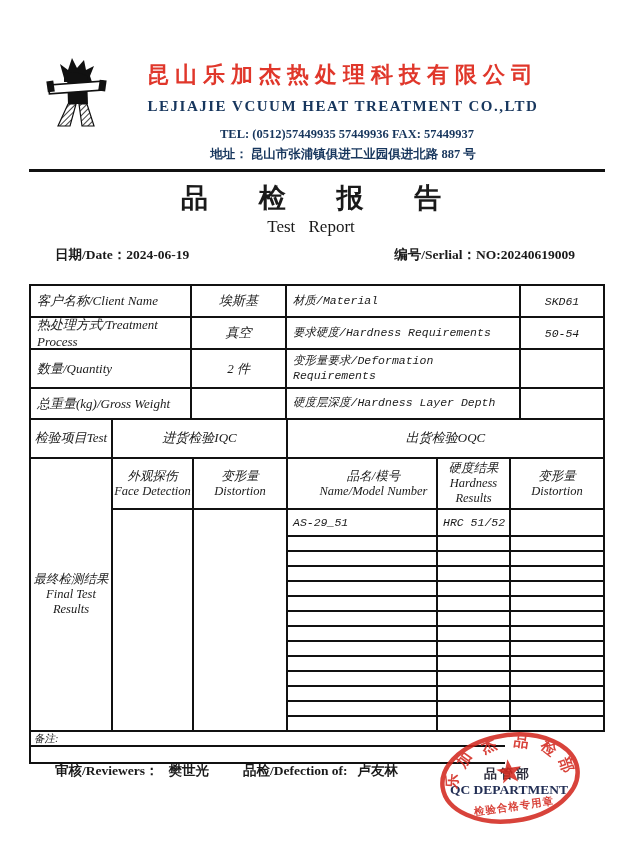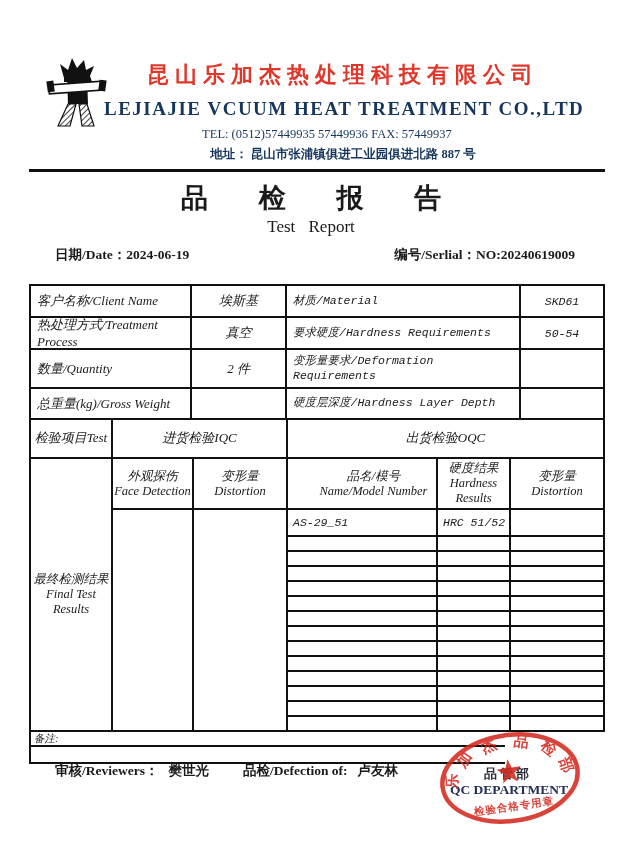--- a/index.html
+++ b/index.html
@@ -10,26 +10,26 @@
   }
   
   .logo { position:absolute; left:44px; top:56px; width:64px; height:74px; }
   .company-cn {
     position:absolute; left:104px; top:60px; width:478px; text-align:center;
     font-size:22px; font-weight:bold; letter-spacing:6px; color:#e0372b;
     white-space:nowrap;
   }
   .company-en {
     position:absolute; left:104px; top:98px; width:478px; text-align:center;
-    font-size:19px; font-weight:bold; letter-spacing:1.5px; color:#17365d;
+    font-size:15px; font-weight:bold; letter-spacing:1.5px; color:#17365d;
     white-space:nowrap;
   }
   .tel-line {
-    position:absolute; left:88px; top:127px; width:478px; text-align:center;
-    font-size:12.5px; font-weight:normal; color:#17365d; white-space:nowrap;
+    position:absolute; left:108px; top:127px; width:478px; text-align:center;
+    font-size:12.5px; font-weight:bold; color:#17365d; white-space:nowrap;
   }
   .addr-line {
     position:absolute; left:104px; top:146px; width:478px; text-align:center;
     font-size:12.5px; font-weight:bold; color:#17365d; white-space:nowrap;
   }
   .rule { position:absolute; left:29px; top:169px; width:576px; height:3px; background:#111; }
   
   .title-cn {
     position:absolute; left:0; top:180px; width:622px; text-align:center;
     font-size:27px; letter-spacing:22px; text-indent:22px; font-weight:600;

